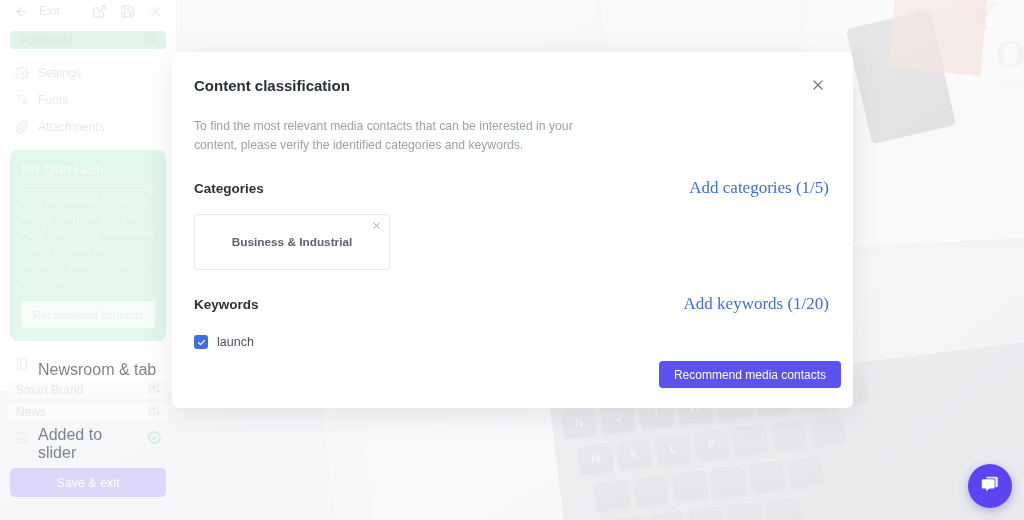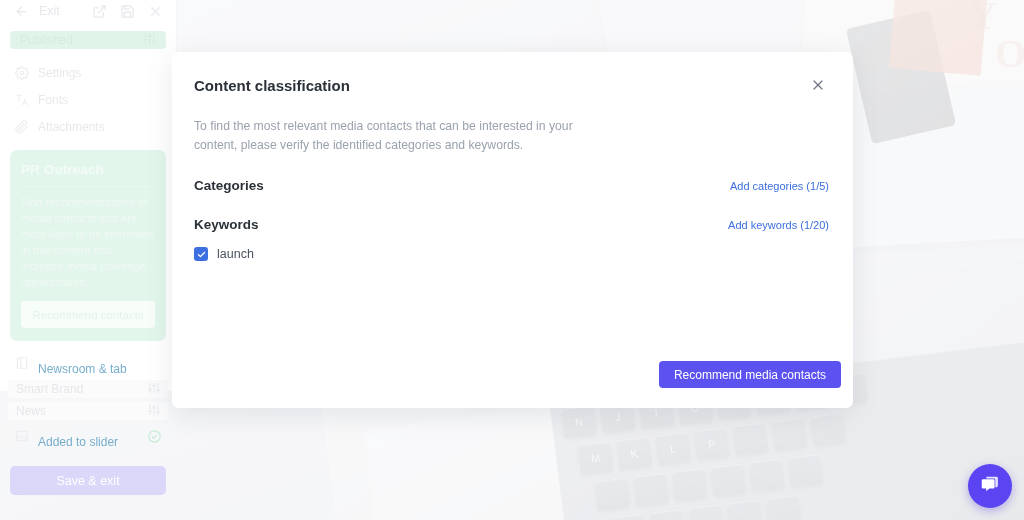--- a/index.html
+++ b/index.html
@@ -109,21 +109,21 @@
     margin-top: 11px; height: 27px; border-radius: 4px; background: #f1fbf5;
     display:flex; align-items:center; justify-content:center;
     font-size: 11.5px; color: #cfe8da; border: 0;
     font-family: "Liberation Sans", sans-serif; width: 100%;
   }
 
   .sb-row {
     display: flex; align-items: center; gap: 9px; padding: 0 14px; height: 27px;
     margin-top: 3px;
   }
-  .sb-row .txt { font-size: 12px; color: #0369a1; flex: 1 1 auto; margin-top: 12px; }
+  .sb-row .txt { font-size: 16px; color: #0f172a; flex: 1 1 auto; margin-top: 12px; }
   .select-row {
     display:flex; align-items:center; justify-content: space-between;
     margin: 4px 8px 0 8px; height: 26px; border-radius: 3px; padding: 0 8px;
     background: #f7f8f9;
   }
   .select-row .txt { font-size: 12px; color: #d0d3d8; }
   .check-green { width: 15px; height: 15px; flex: 0 0 15px; }
 
   .sidebar-bottom { margin-top: auto; padding: 17px 10px 12px 10px; }
   .save-exit {
@@ -144,30 +144,30 @@
   .modal-title { font-size: 15px; font-weight: bold; color: #2b3138; }
   .modal-close { width: 22px; height: 22px; display:flex; align-items:center; justify-content:center; border:0; background:none; }
   .modal-desc {
     margin-top: 21px; font-size: 12.2px; line-height: 1.52; color: #9aa2ad; max-width: 400px;
   }
   .section-head {
     display: flex; align-items: baseline; justify-content: space-between;
     margin-top: 24px;
   }
   .section-title { font-size: 13.5px; font-weight: bold; color: #2b3138; }
-  .section-link { font-size: 11px; color: #3d6fe0; background:none; border:0; font-family:Liberation Sans, sans-serif; }
+  .section-link { font-size: 17px; color: #3d6fe0; background:none; border:0; font-family:Liberation Serif, serif; }
 
   .cat-card {
     margin-top: 16px; width: 196px; height: 56px; border: 1px solid #e6e9ed; border-radius: 4px;
     position: relative; display:flex; align-items:center; justify-content:center;
   }
   .cat-card .name { font-size: 11.8px; color: #5c6372; font-weight: bold; }
   .cat-remove { position:absolute; right: 6px; top: 4px; width: 14px; height: 14px; border:0; background:none; padding:0; }
 
-  .kw-row { margin-top: 15px; display: flex; align-items: center; gap: 9px; }
+  .kw-row { margin-top: 21px; display: flex; align-items: center; gap: 9px; }
   .kw-box {
     width: 14px; height: 14px; border-radius: 3px; background: #3d6fe0;
     display:flex; align-items:center; justify-content:center; flex:0 0 14px;
   }
   .kw-label { font-size: 12.5px; color: #4b5360; }
 
   .modal-actions { position: absolute; right: 12px; bottom: 20px; }
   .primary-btn {
     height: 27px; padding: 0 15px; border-radius: 4px; background: #5b52f0; border: 0;
     color: #ffffff; font-size: 12px; font-family:"Liberation Sans", sans-serif;
@@ -378,20 +378,29 @@
       </button>
     </div>
 
     <p class="modal-desc">To find the most relevant media contacts that can be interested in your content, please verify the identified categories and keywords.</p>
 
     <div class="section-head">
       <span class="section-title">Categories</span>
       <button class="section-link">Add categories (1/5)</button>
     </div>
 
+    <div class="cat-card">
+      <span class="name">Business &amp; Industrial</span>
+      <button class="cat-remove">
+        <svg width="11" height="11" viewBox="0 0 24 24" fill="none" stroke="#9aa2ad" stroke-width="2" stroke-linecap="round">
+            <path d="M18 6L6 18"></path>
+            <path d="M6 6l12 12"></path>
+          </svg>
+      </button>
+    </div>
 
     <div class="section-head">
       <span class="section-title">Keywords</span>
       <button class="section-link">Add keywords (1/20)</button>
     </div>
 
     <div class="kw-row">
       <span class="kw-box">
         <svg width="9" height="9" viewBox="0 0 24 24" fill="none" stroke="#ffffff" stroke-width="3.4" stroke-linecap="round" stroke-linejoin="round">
             <path d="M4 12.5l5.2 5.2L20 6.5"></path>

